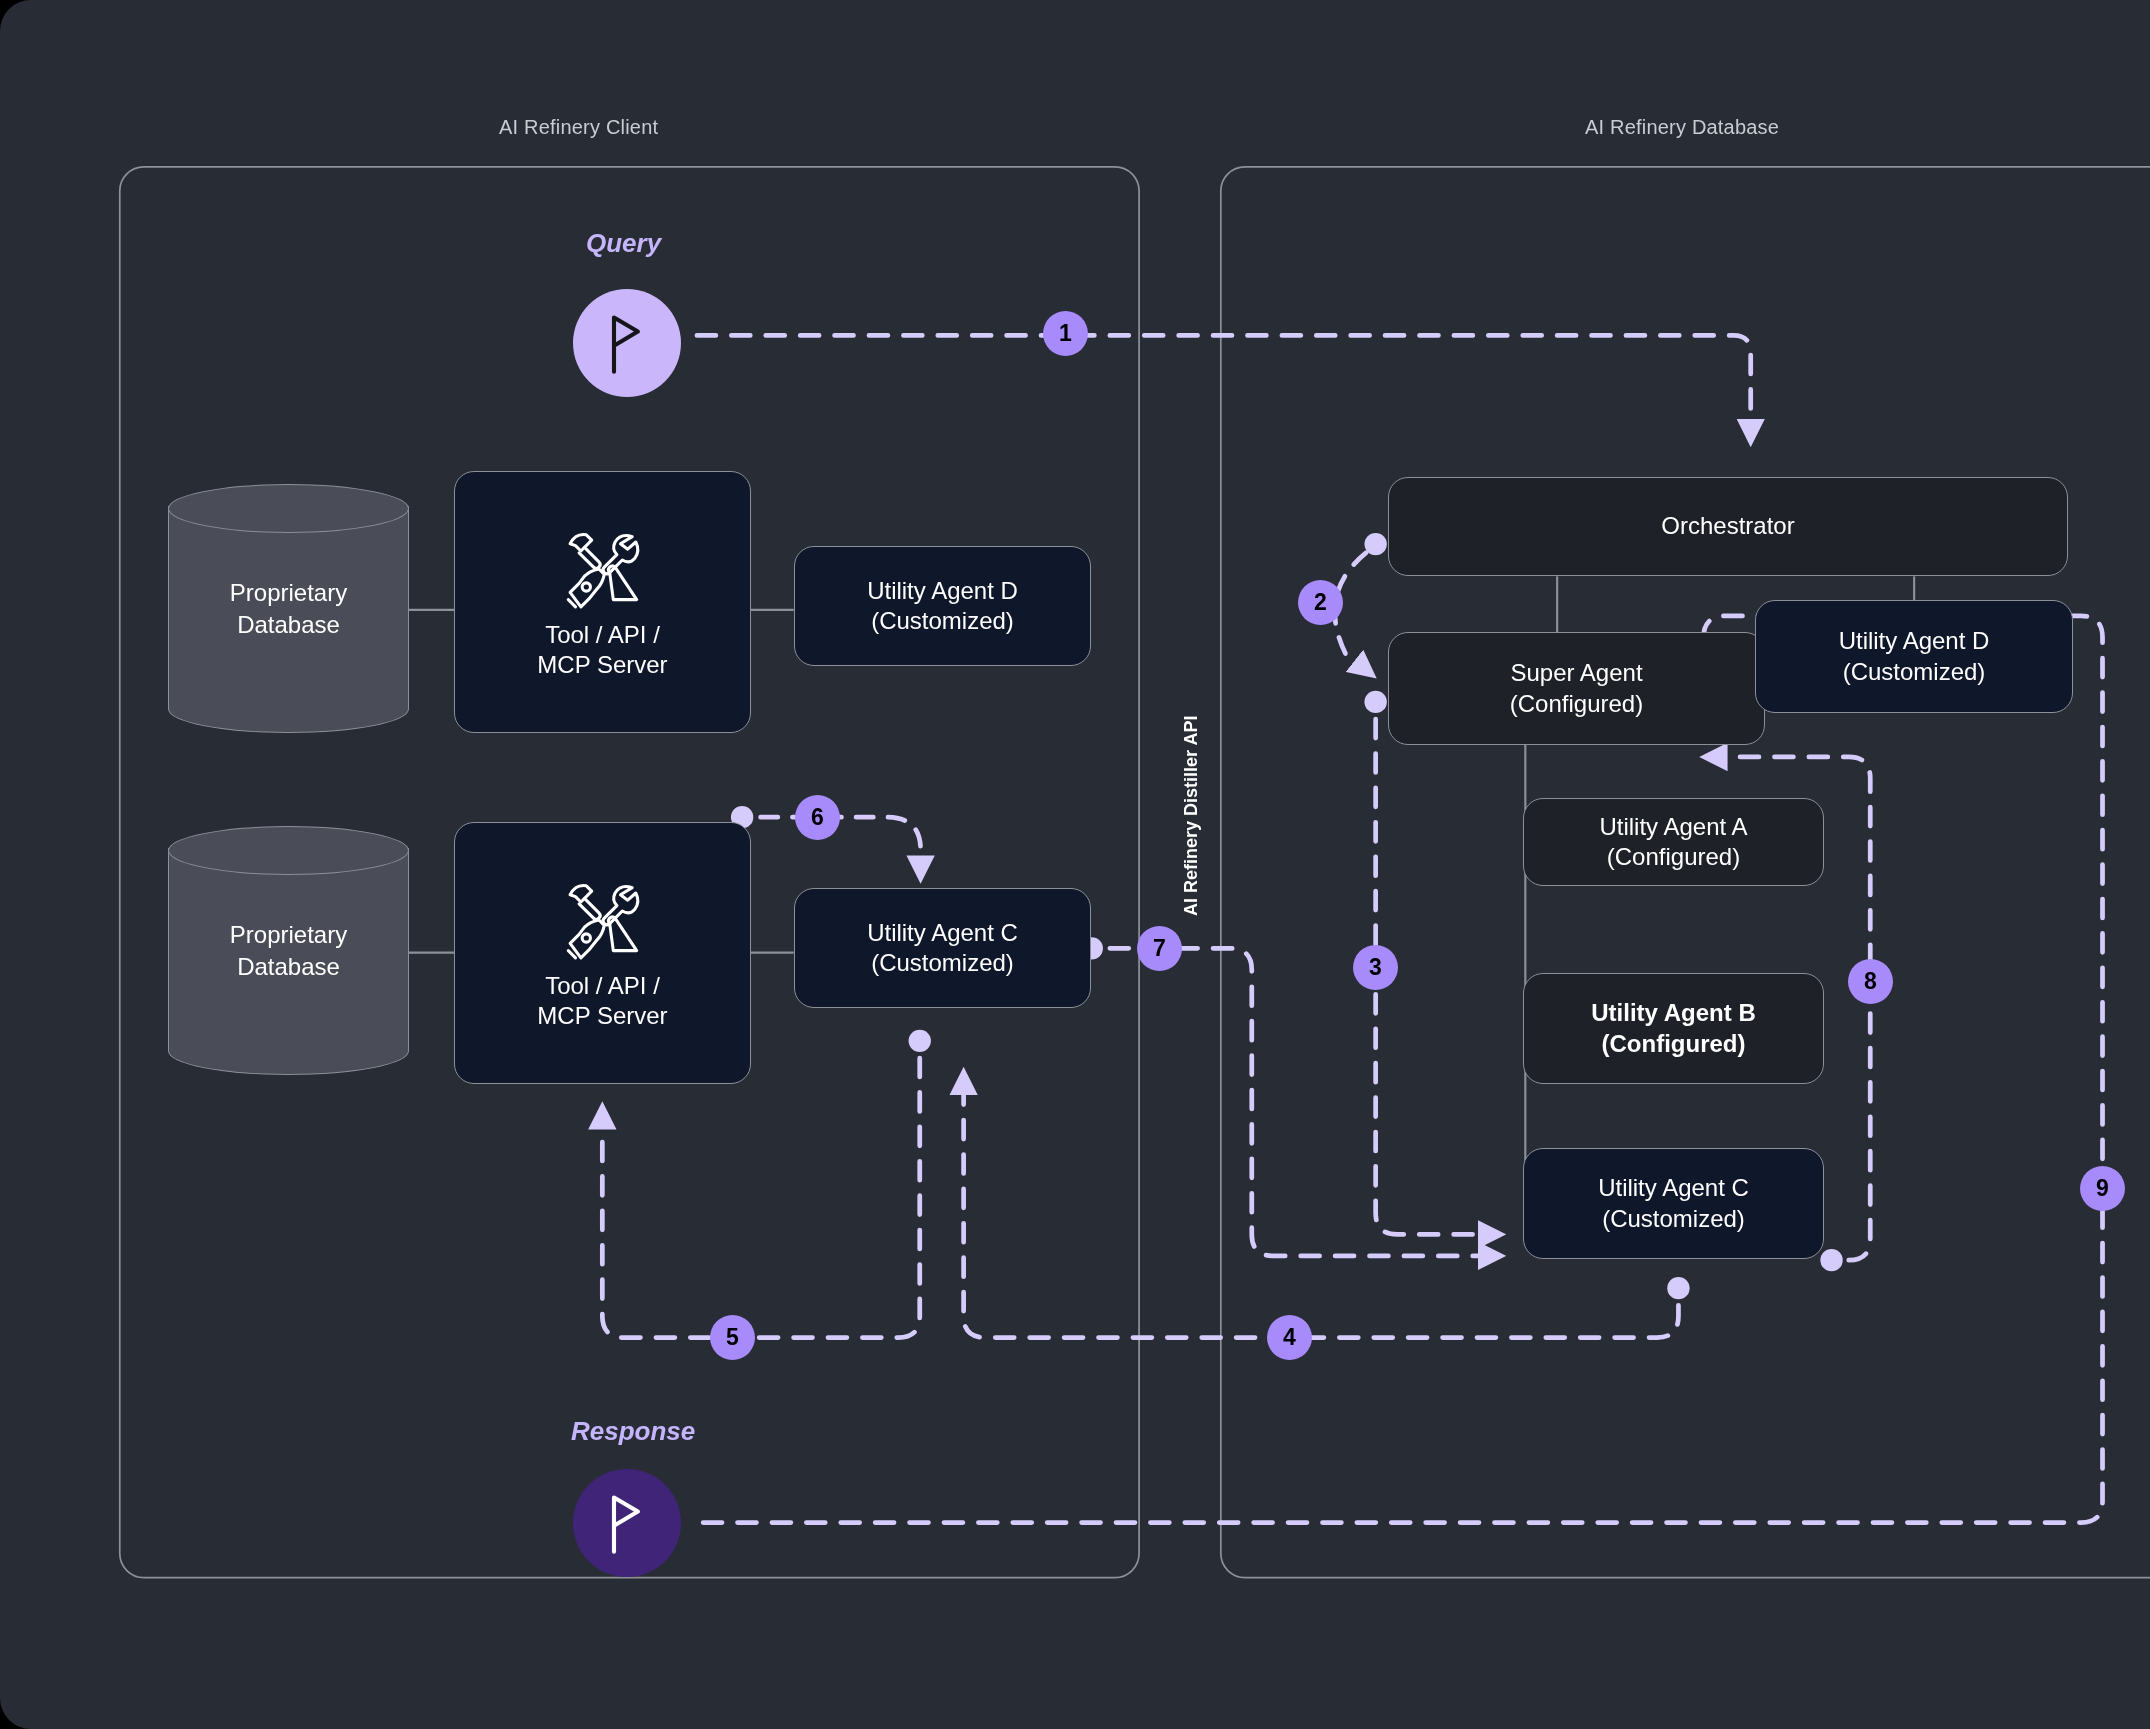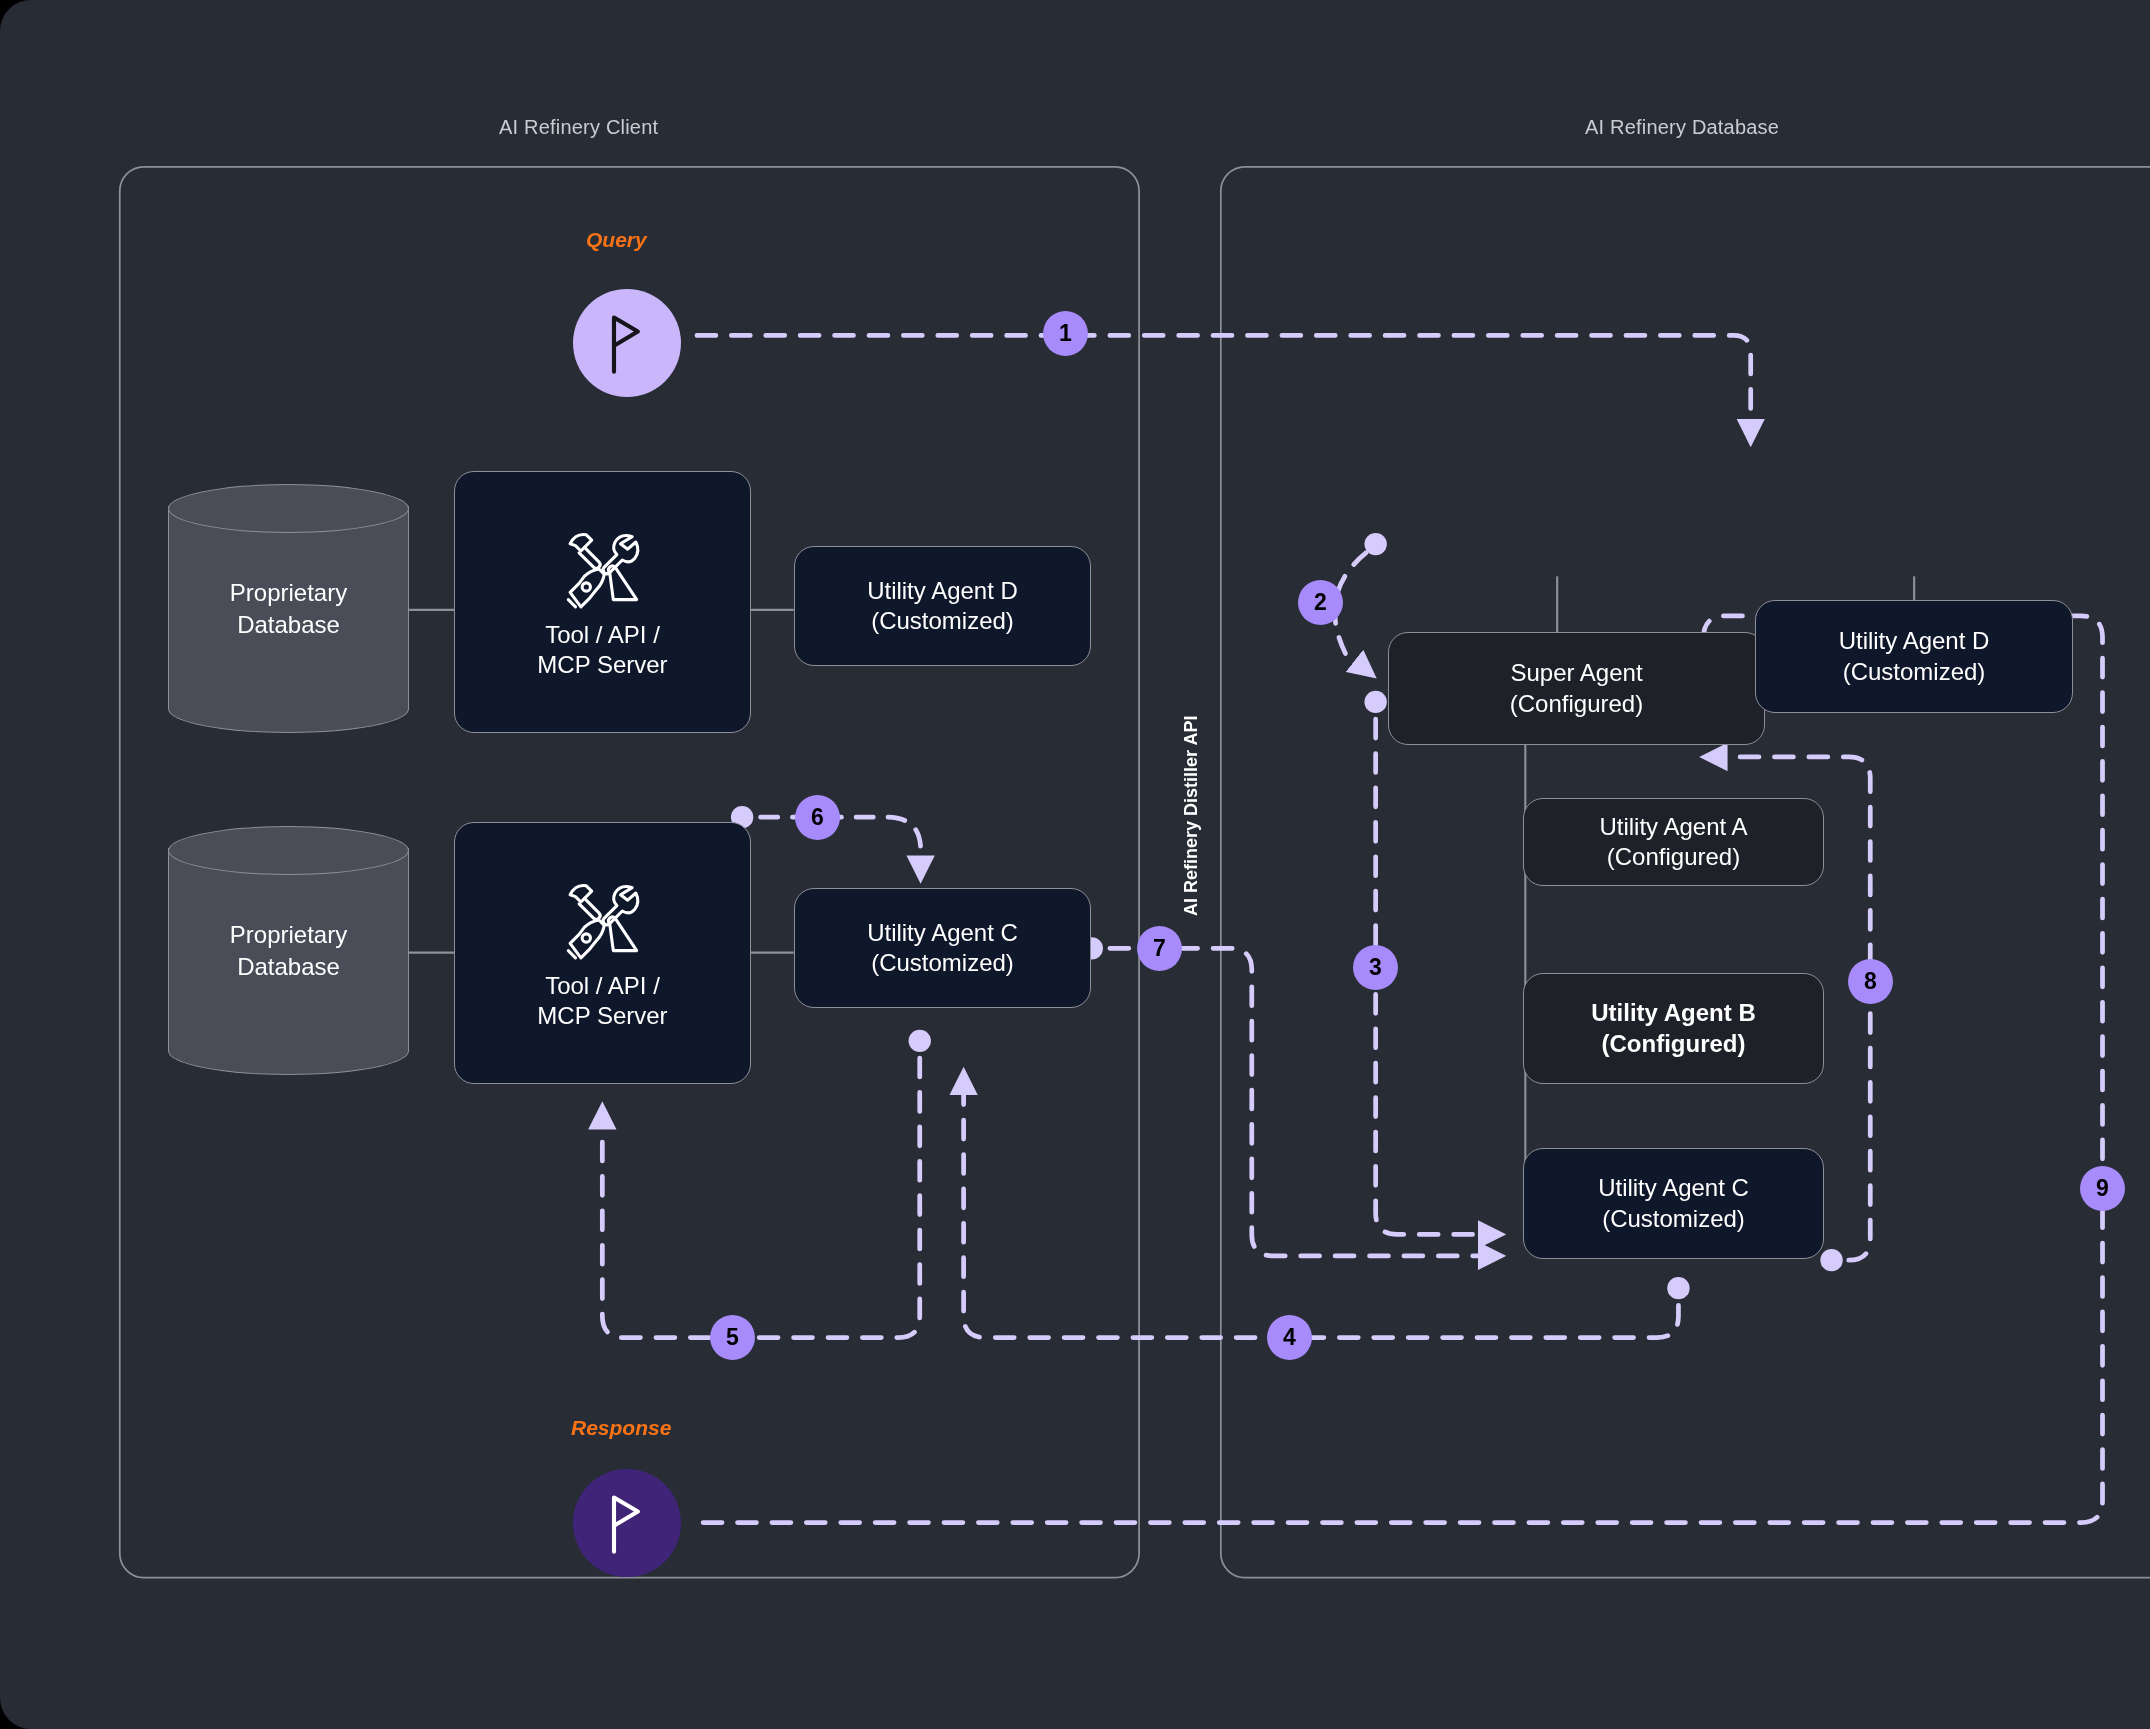--- a/index.html
+++ b/index.html
@@ -2,21 +2,21 @@
 <html style="font-size:6.9px"><head>
 <meta charset="utf-8">
 <style>
   html,body{margin:0;padding:0;background:#000;}
   body{font-family:"Liberation Sans", sans-serif;}
   #stage{position:relative;width:2347px;height:1729px;background:#000;overflow:hidden;}
   #page{position:absolute;left:0;top:0;width:2347px;height:1729px;background:#282c35;border-radius:31px;overflow:hidden;}
   #svgroot{position:absolute;left:0;top:0;width:2347px;height:1729px;}
 
   .panel-title{position:absolute;color:#c9ccd1;font-size:20px;letter-spacing:0.2px;white-space:nowrap;}
-  .ital{position:absolute;color:#f97316;font-size:21px;font-style:italic;font-weight:bold;white-space:nowrap;}
+  .ital{position:absolute;color:#c4b5fd;font-size:26px;font-style:italic;font-weight:bold;white-space:nowrap;}
 
   .node{position:absolute;box-sizing:border-box;border:1.3px solid #8d9098;border-radius:20px;
         display:flex;align-items:center;justify-content:center;text-align:center;
         color:#fff;font-size:24px;line-height:1.26;padding:4.3px 7.7px;}
   .node.dark{background:#1e2128;}
   .node.lite{background:#0f172a;}
 
   .db{position:absolute;box-sizing:border-box;padding-left:20px;}
   .db .body{position:absolute;left:0;right:0;top:21.5px;bottom:0;background:#4a4d57;
             border:1.3px solid #8d9098;border-top:none;border-radius:0 0 50% 50%/0 0 24px 24px;}
@@ -156,20 +156,23 @@
 (Customized)</span>
     </div>
 
     <div class="node lite" style="left:794px;top:888px;width:297px;height:120px;">
       <span style="white-space:pre-line;">Utility Agent C
 (Customized)</span>
     </div>
 
     <div class="vlabel" style="left:1181px;top:916px;">AI Refinery Distiller API</div>
 
+    <div class="node dark" style="left:1388px;top:477px;width:680px;height:99px;">
+      <span>Orchestrator</span>
+    </div>
 
     <div class="node dark" style="left:1388px;top:632px;width:377px;height:113px;">
       <span style="white-space:pre-line;">Super Agent
 (Configured)</span>
     </div>
 
     <div class="node lite" style="left:1755px;top:600px;width:318px;height:113px;">
       <span style="white-space:pre-line;">Utility Agent D
 (Customized)</span>
     </div>

